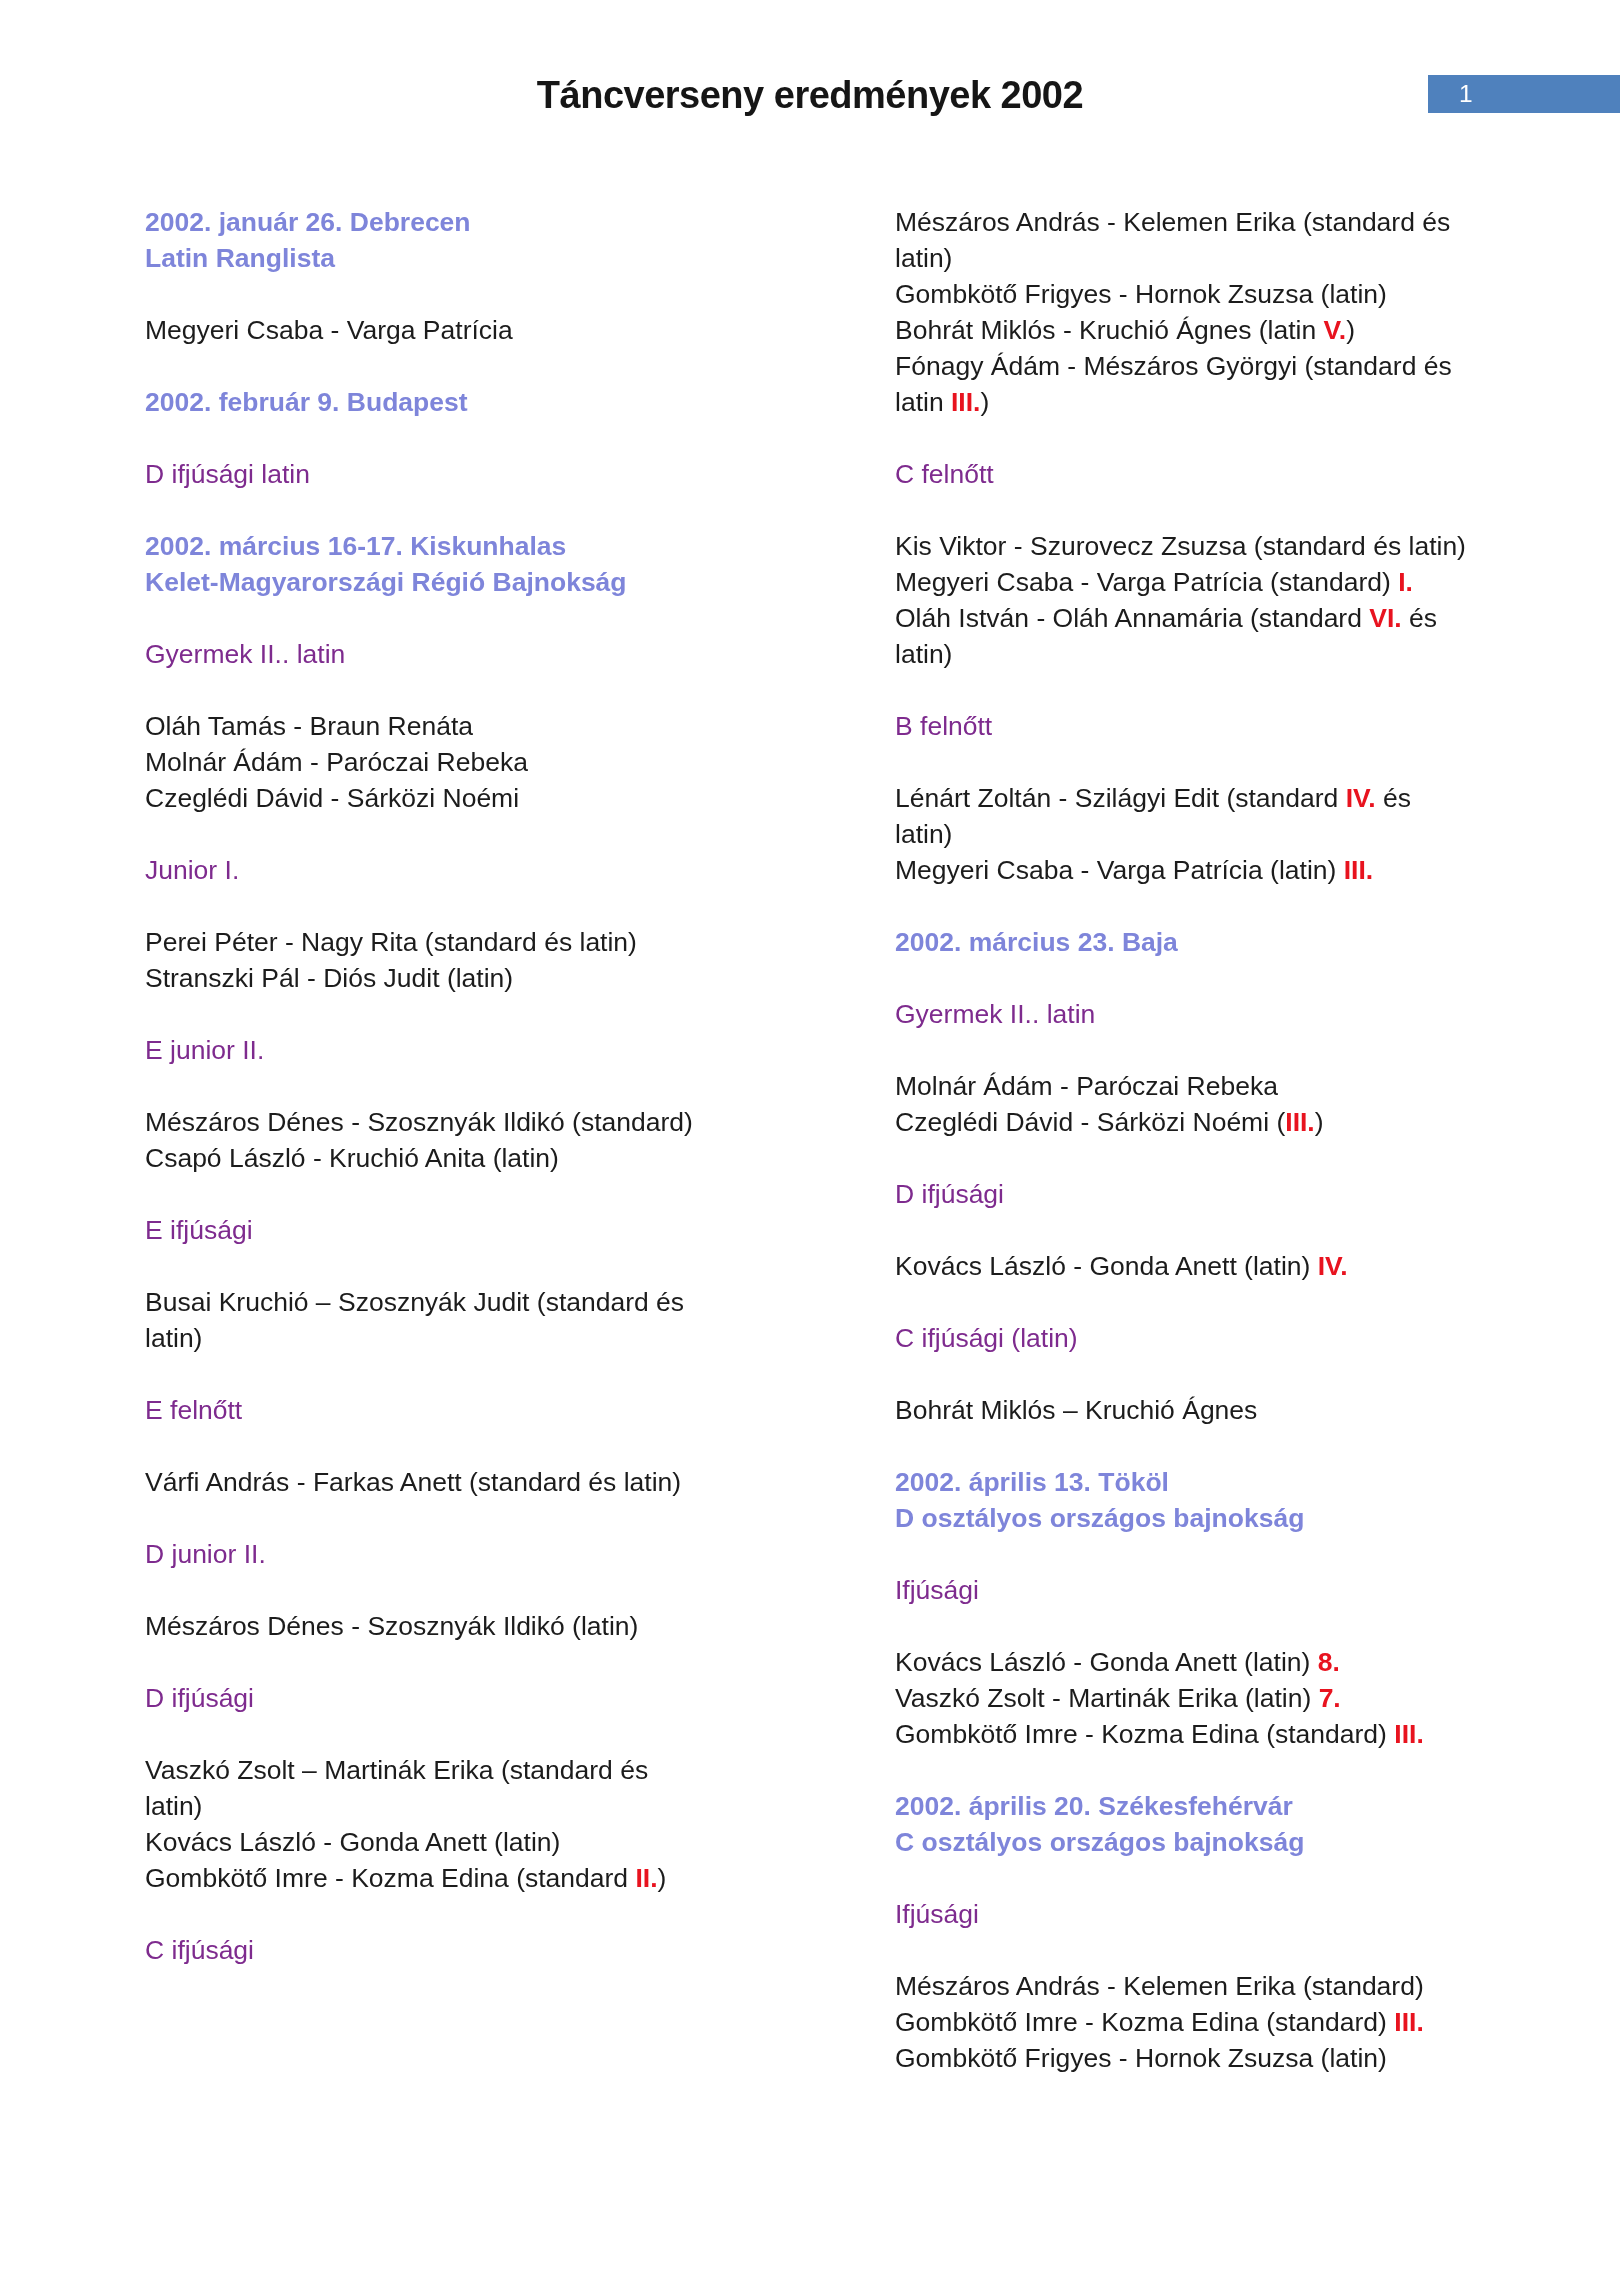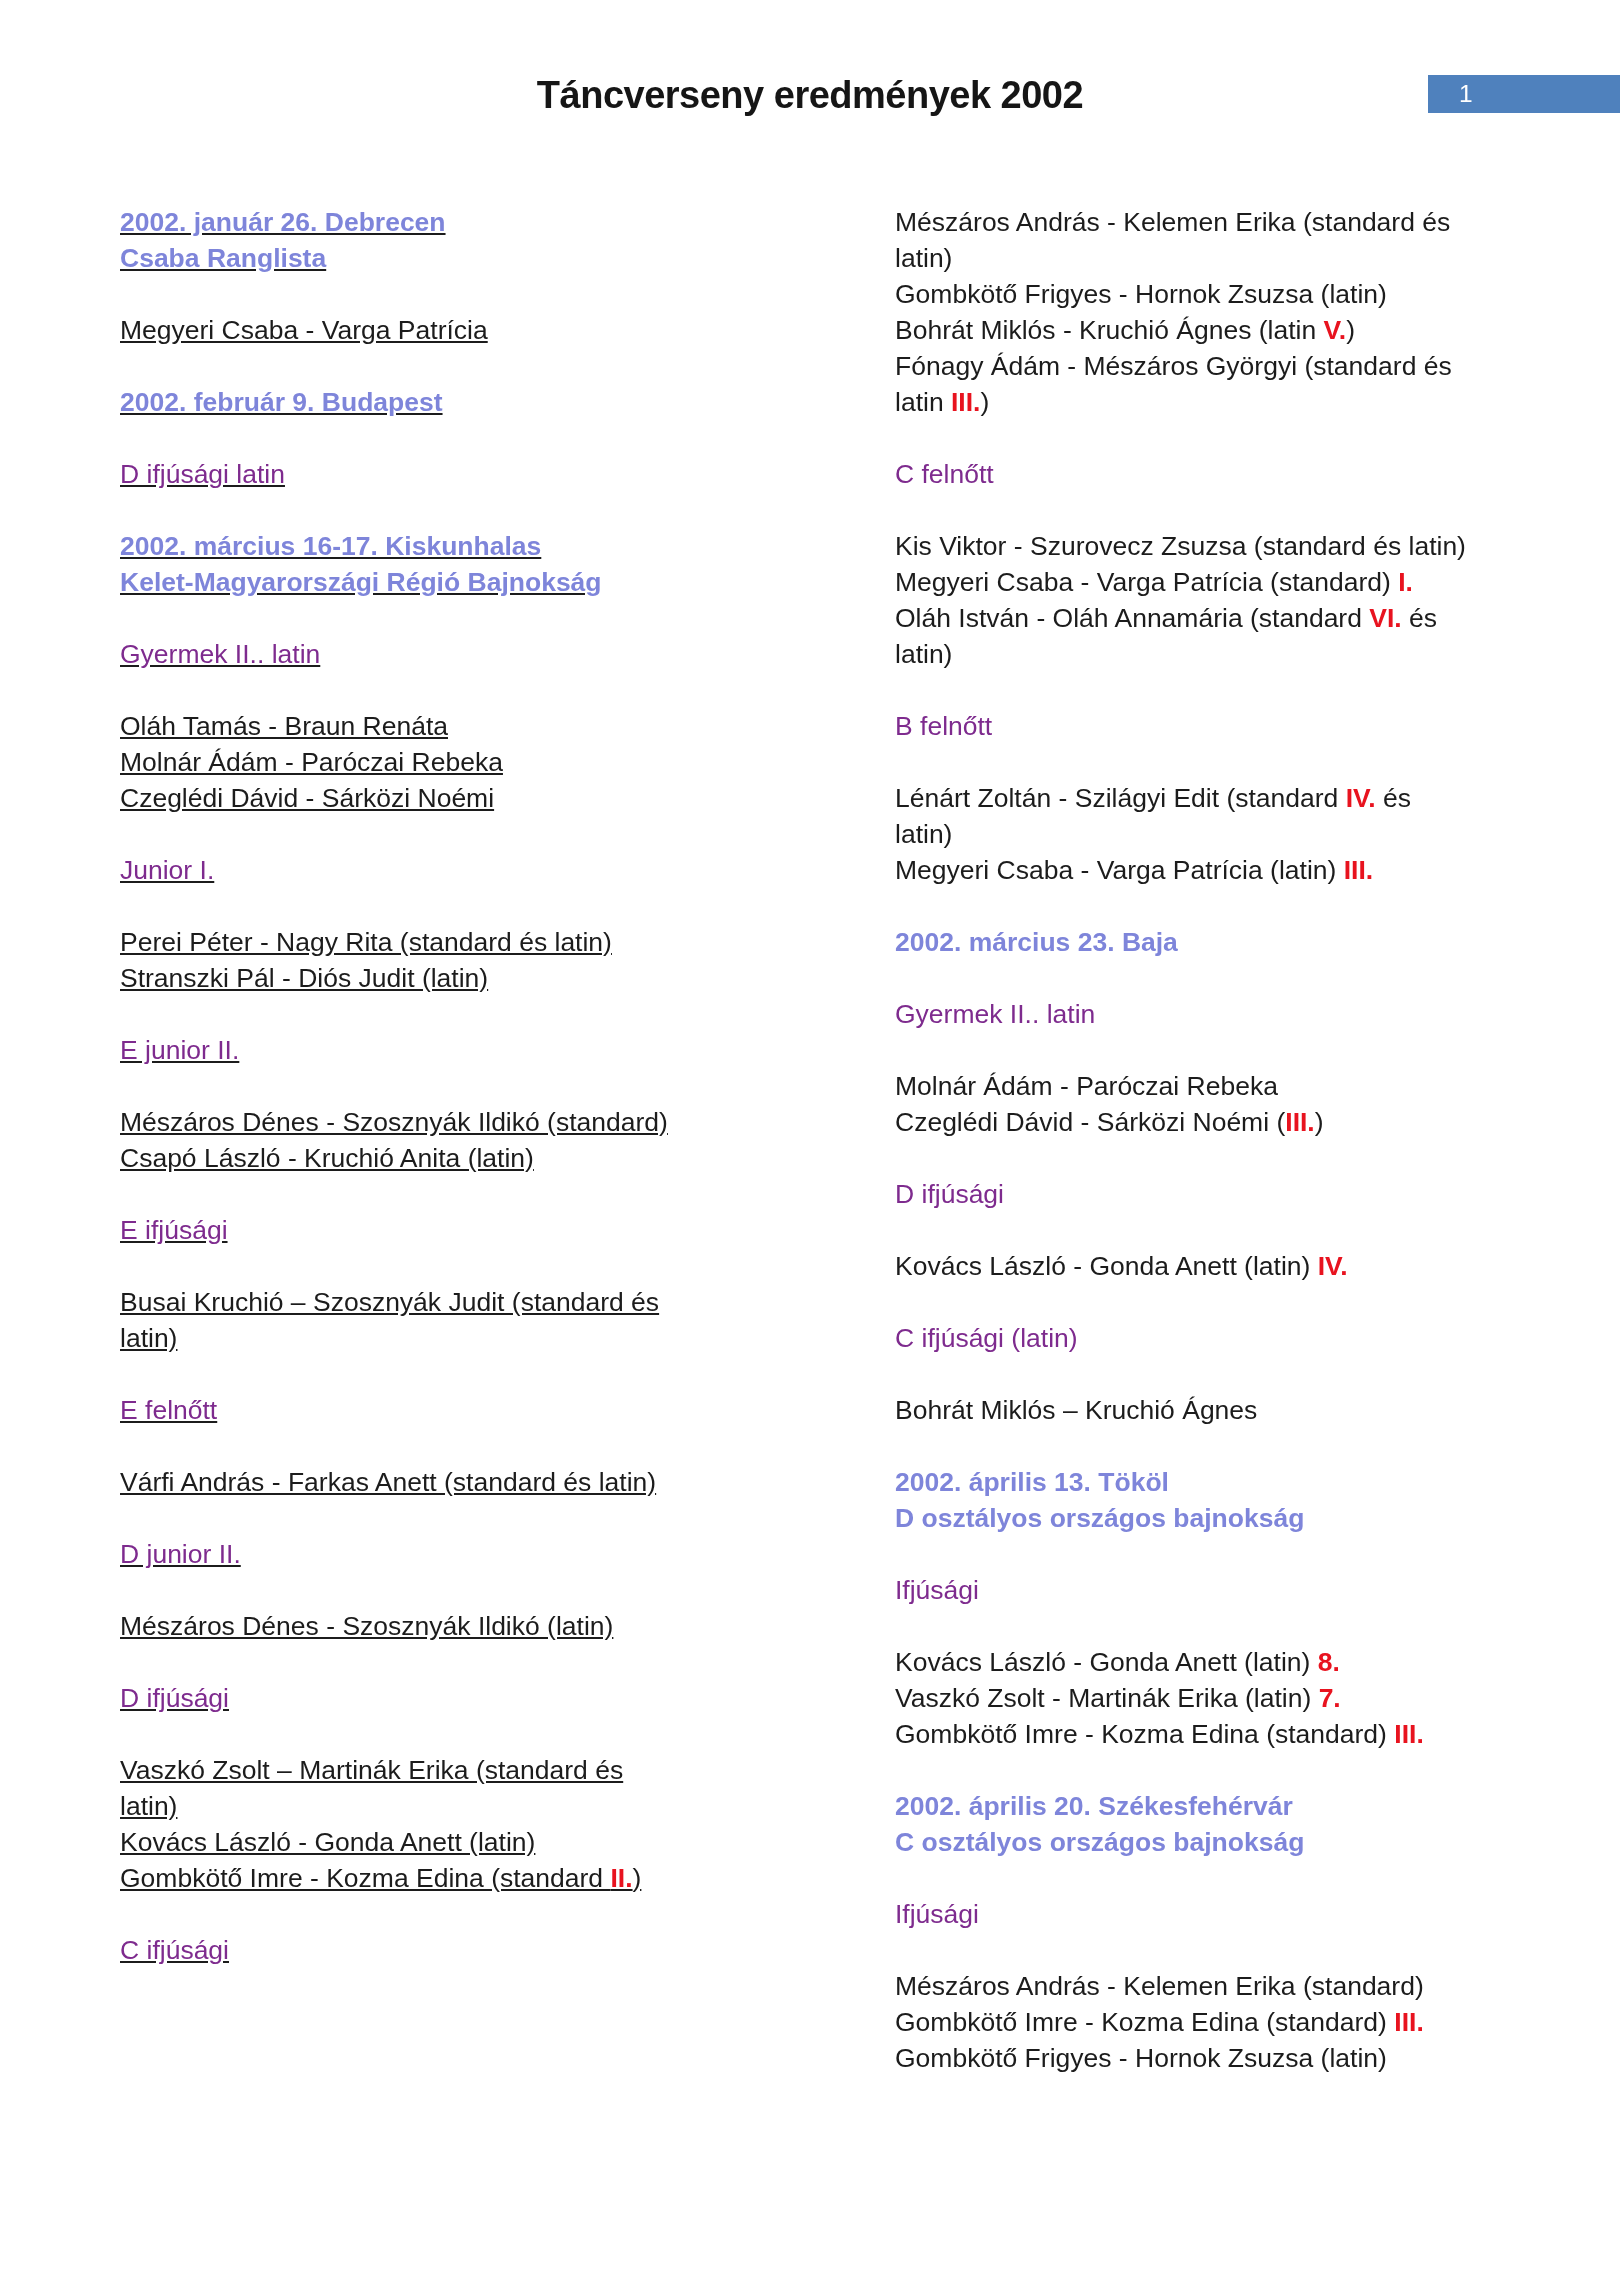--- a/index.html
+++ b/index.html
@@ -29,21 +29,21 @@
     padding-left:31px;
     box-sizing:border-box;
   }
   .column {
     position:absolute;
     top:204px;
     width:686px;
     font-size:26.5px;
     line-height:36px;
   }
-  .column-left  { left:120px;text-decoration:underline; }
+  .column-left  { left:145px; }
   .column-right { left:855px;margin-left:40px; }
   .block { margin:0 0 36px 0; }
   .line { display:block; white-space:pre-wrap; }
   .event {
     color:var(--event-color,#7e85da);
     font-weight:bold;
   }
   .category {
     color:var(--category-color,#7e2b8e);
   }
@@ -56,21 +56,21 @@
 <body>
 
 <div class="page">
   <div class="doc-title">Táncverseny eredmények 2002</div>
   <div class="page-num-box">
     <span>1</span>
   </div>
   <div class="column column-left">
       <p class="block event">
         <span class="line">2002. január 26. Debrecen</span>
-        <span class="line">Csaba Ranglista</span>
+        <span class="line">Latin Ranglista</span>
       </p>
       <p class="block couples">
         <span class="line">Megyeri Csaba - Varga Patrícia</span>
       </p>
       <p class="block event">
         <span class="line">2002. február 9. Budapest</span>
       </p>
       <p class="block category">
         <span class="line">D ifjúsági latin</span>
       </p>

